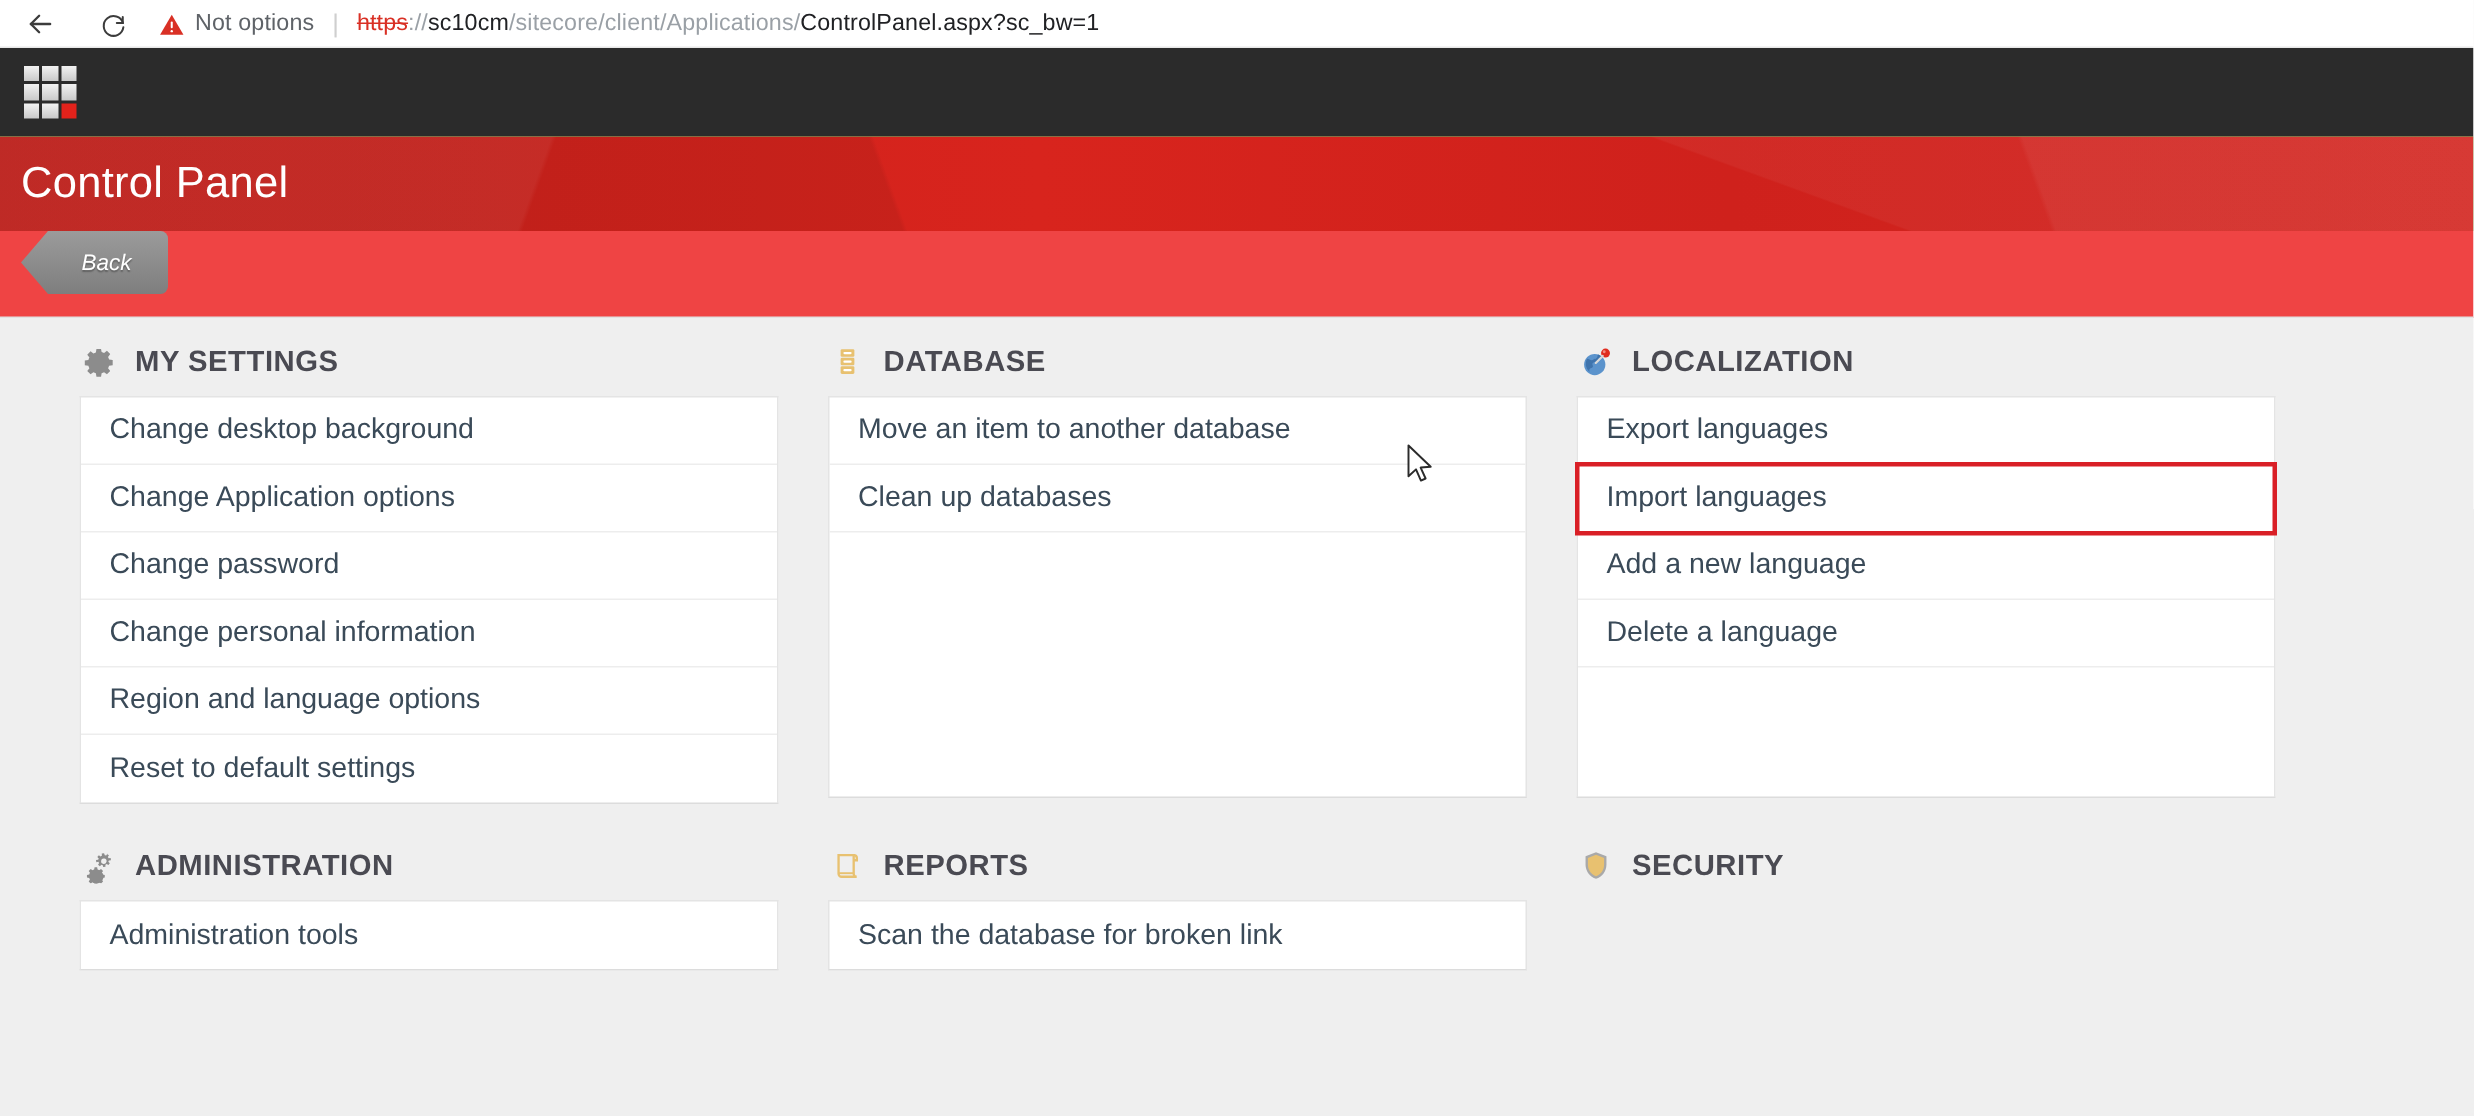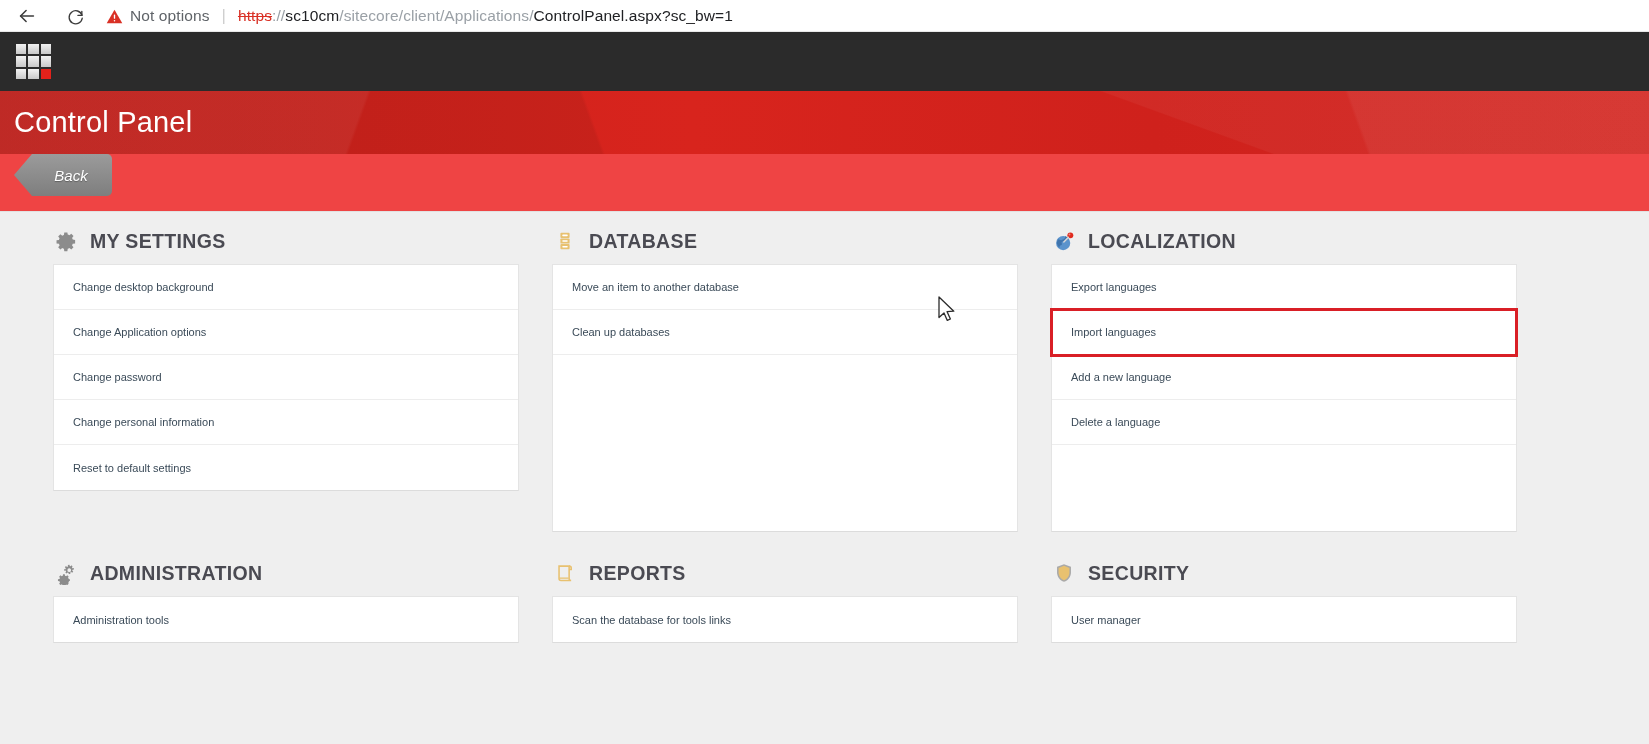--- a/index.html
+++ b/index.html
@@ -177,21 +177,21 @@
     border-bottom: 1px solid #dcdcdc;
   }
   .sect-card.tall { min-height: 268px; display: flex; flex-direction: column; }
   .sect-card .filler { flex: 1 1 auto; }
 
   .cp-item {
     height: 45px;
     display: flex;
     align-items: center;
     padding-left: 19px;
-    font-size: 11px;
+    font-size: 19px;
     color: #3a4a58;
     border-bottom: 1px solid #ededed;
     cursor: pointer;
     position: relative;
   }
   .cp-item:last-child { border-bottom: none; }
   .cp-item.highlight {
     outline: 3px solid #d91f26;
     outline-offset: -1px;
     z-index: 3;
@@ -274,20 +274,21 @@
             <path d="M21 13.6v-3.2l-2.5-.4a6.9 6.9 0 0 0-.7-1.7l1.5-2-2.3-2.3-2 1.5a6.9 6.9 0 0 0-1.7-.7L12.9 2.7h-3.2l-.4 2.5a6.9 6.9 0 0 0-1.7.7l-2-1.5L3.3 6.7l1.5 2a6.9 6.9 0 0 0-.7 1.7l-2.5.4v3.2l2.5.4c.16.6.4 1.17.7 1.7l-1.5 2 2.3 2.3 2-1.5c.53.3 1.1.54 1.7.7l.4 2.5h3.2l.4-2.5c.6-.16 1.17-.4 1.7-.7l2 1.5 2.3-2.3-1.5-2c.3-.53.54-1.1.7-1.7l2.5-.4z"></path>
           </svg>
         </span>
         <span class="sect-title">MY SETTINGS</span>
       </div>
       <div class="sect-card">
         <div class="cp-item">Change desktop background</div>
         <div class="cp-item">Change Application options</div>
         <div class="cp-item">Change password</div>
         <div class="cp-item">Change personal information</div>
+        <div class="cp-item">Region and language options</div>
         <div class="cp-item">Reset to default settings</div>
       </div>
     </div>
 
     <div class="cp-col">
       <div class="sect-head">
         <span class="sect-icon">
           <svg width="22" height="22" viewBox="0 0 24 24">
             <rect x="7" y="3" width="10" height="5.6" rx="1" fill="#e8c170"></rect>
             <rect x="7" y="9.2" width="10" height="5.6" rx="1" fill="#e8c170"></rect>
@@ -352,36 +353,33 @@
         <span class="sect-icon">
           <svg width="22" height="22" viewBox="0 0 24 24" fill="none" stroke="#e8c170" stroke-width="1.7">
             <path d="M5.5 4.5h11v13.5a2.2 2.2 0 0 0 2.2 2.2H7.7a2.2 2.2 0 0 1-2.2-2.2z"></path>
             <path d="M16.5 4.5c1.4 0 2.3.9 2.3 2.1v1.6h-2.3"></path>
             <path d="M5.8 17.6h10.2" stroke-width="1.4"></path>
           </svg>
         </span>
         <span class="sect-title">REPORTS</span>
       </div>
       <div class="sect-card">
-        <div class="cp-item">Scan the database for tools links</div>
+        <div class="cp-item">Scan the database for broken link</div>
       </div>
     </div>
 
     <div class="cp-col">
       <div class="sect-head">
         <span class="sect-icon">
           <svg width="22" height="22" viewBox="0 0 24 24">
             <path d="M12 2.4 4.4 5.3v6.1c0 4.6 3.1 8.9 7.6 10.2 4.5-1.3 7.6-5.6 7.6-10.2V5.3z" fill="#a9a9a9"></path>
             <path d="M12 4.2 6.1 6.5v5c0 3.8 2.5 7.3 5.9 8.4 3.4-1.1 5.9-4.6 5.9-8.4v-5z" fill="#e8c170"></path>
           </svg>
         </span>
         <span class="sect-title">SECURITY</span>
-      </div>
-      <div class="sect-card">
-        <div class="cp-item">User manager</div>
       </div>
     </div>
   </div>
 </div>
 
 <div class="cursor">
   <svg width="22" height="30" viewBox="0 0 22 30">
     <path d="M1 1 1 21.5 6 16.9 9.3 24.4 12.4 23 9.1 15.7 15.8 15.2z" fill="#ffffff" stroke="#2b2b2b" stroke-width="1.3" stroke-linejoin="round"></path>
   </svg>
 </div>

